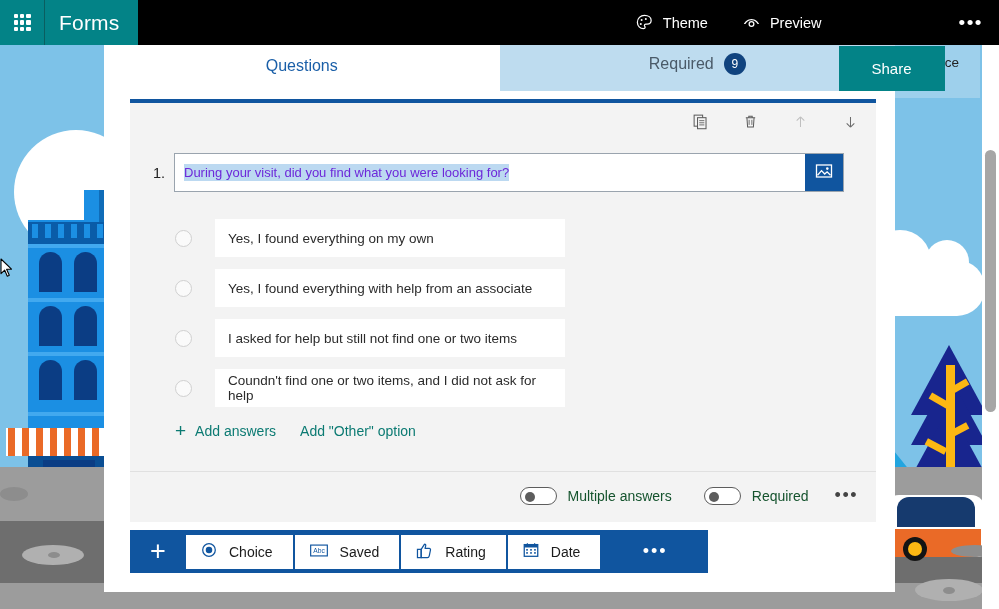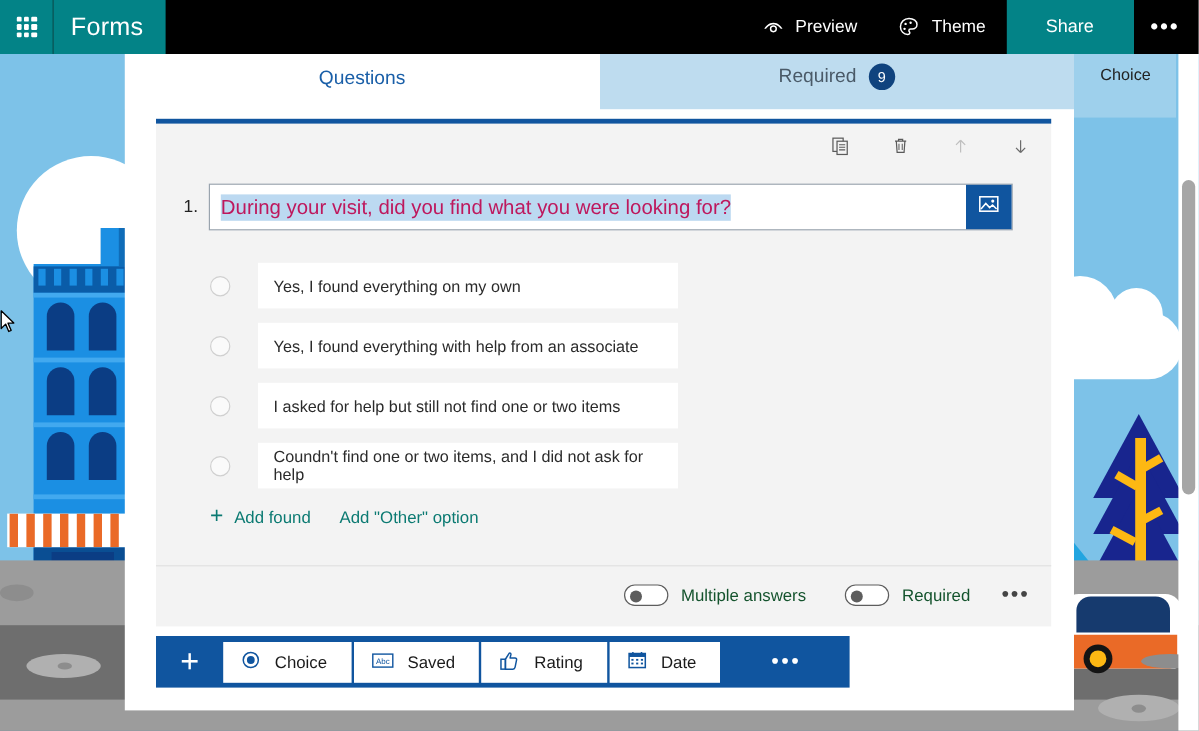--- a/index.html
+++ b/index.html
@@ -31,21 +31,21 @@
     align-items: center; padding: 0 18px 0 14px; letter-spacing: .2px;
     border-left: 1px solid #0a5e60; cursor: pointer;
   }
   .suite-spacer { flex: 1 1 auto; }
   .suite-btn {
     display: flex; align-items: center; gap: 9px; color: #fff;
     font-size: 14.5px; padding: 0 17px; cursor: pointer; background: transparent;
     border: none; height: 100%; font-family: inherit;
   }
   .suite-btn.share {
-    background: #038387; padding: 0 33px; font-size: 15px;
+    background: #038387; padding: 0 33px; font-size: 15px; margin-top: 46px;
   }
   .suite-btn.more { padding: 0 16px 0 14px; font-size: 19px; letter-spacing: 1.5px; }
   .ico { display: inline-flex; align-items: center; justify-content: center; }
 
   
   .theme-bg {
     position: absolute; top: 45px; left: 0; width: 999px; height: 564px;
     background: #7dc2e8; overflow: hidden; z-index: 0;
   }
   .road {
@@ -153,21 +153,21 @@
     justify-content: center; cursor: pointer; background: none; border: none;
   }
   .qrow { position: absolute; left: 19px; top: 50px; display: flex; align-items: flex-start; gap: 9px; }
   .qnum { font-size: 14.5px; color: #222; padding-top: 12px; width: 16px; text-align: right; }
   .qfield {
     width: 670px; height: 39px; border: 1px solid #9aa4ae; background: #fff;
     display: flex; align-items: stretch;
   }
   .qtext {
     flex: 1 1 auto; display: flex; align-items: center; padding-left: 9px;
-    font-size: 17px; color: #be185d; cursor: text;
+    font-size: 13px; color: #6d28d9; cursor: text;
   }
   .qtext span { background: #bcd9f1; padding: 1px 0; }
   .img-btn {
     width: 38px; background: #10559f; display: flex; align-items: center;
     justify-content: center; cursor: pointer; flex: 0 0 38px;
   }
 
   .opts { position: absolute; left: 45px; top: 110px; }
   .opt { display: flex; align-items: center; height: 50px; }
   .radio {
@@ -338,37 +338,37 @@
           <i></i>
           <i></i>
       </span>
     </div>
     <div class="brand">Forms</div>
     <div class="suite-spacer"></div>
 
     <button class="suite-btn">
       <span class="ico">
         <svg width="19" height="19" viewBox="0 0 20 20">
-            <path d="M10 6.2c-4 0-7.2 3.3-8 5.3h1.6C4.4 9.9 6.9 7.7 10 7.7s5.6 2.2 6.4 3.8H18c-.8-2-4-5.3-8-5.3z" fill="#fff"></path>
-            <circle cx="10" cy="11.6" r="2.5" fill="none" stroke="#fff" stroke-width="1.3"></circle>
-          </svg>
-      </span>
-      <span>Preview</span>
-    </button>
-
-    <button class="suite-btn">
-      <span class="ico">
-        <svg width="19" height="19" viewBox="0 0 20 20">
             <path d="M10 2.5c-4.3 0-7.5 3.2-7.5 7.3 0 4 2.9 6.7 6.3 6.7 1.2 0 1.9-.6 1.9-1.4 0-.4-.2-.7-.4-1-.3-.3-.4-.6-.4-1 0-.8.6-1.4 1.5-1.4h1.4c2.4 0 4.2-1.7 4.2-4 0-3-3-5.2-7-5.2z" fill="none" stroke="#fff" stroke-width="1.3"></path>
             <circle cx="7" cy="7.3" r="1.05" fill="#fff"></circle>
             <circle cx="11.4" cy="6.3" r="1.05" fill="#fff"></circle>
             <circle cx="6.1" cy="11.6" r="1.05" fill="#fff"></circle>
           </svg>
       </span>
       <span>Theme</span>
+    </button>
+
+    <button class="suite-btn">
+      <span class="ico">
+        <svg width="19" height="19" viewBox="0 0 20 20">
+            <path d="M10 6.2c-4 0-7.2 3.3-8 5.3h1.6C4.4 9.9 6.9 7.7 10 7.7s5.6 2.2 6.4 3.8H18c-.8-2-4-5.3-8-5.3z" fill="#fff"></path>
+            <circle cx="10" cy="11.6" r="2.5" fill="none" stroke="#fff" stroke-width="1.3"></circle>
+          </svg>
+      </span>
+      <span>Preview</span>
     </button>
 
     <button class="suite-btn share">Share</button>
     <button class="suite-btn more">•••</button>
   </div>
 
   <div class="panel">
 
     <div class="tabs">
       <div class="tab active">
@@ -452,21 +452,21 @@
         </div>
         <div class="opt">
           <span class="radio"></span>
           <div class="opt-box">Coundn't find one or two items, and I did not ask for help</div>
         </div>
       </div>
 
       <div class="addrow">
         <div class="add-opt">
           <span class="plus-gl">+</span>
-          <span>Add found</span>
+          <span>Add answers</span>
         </div>
         <div class="add-other">Add "Other" option</div>
       </div>
 
       <div class="card-sep"></div>
 
       <div class="controls">
         <div class="ctl">
           <span class="toggle">
               <i></i>

